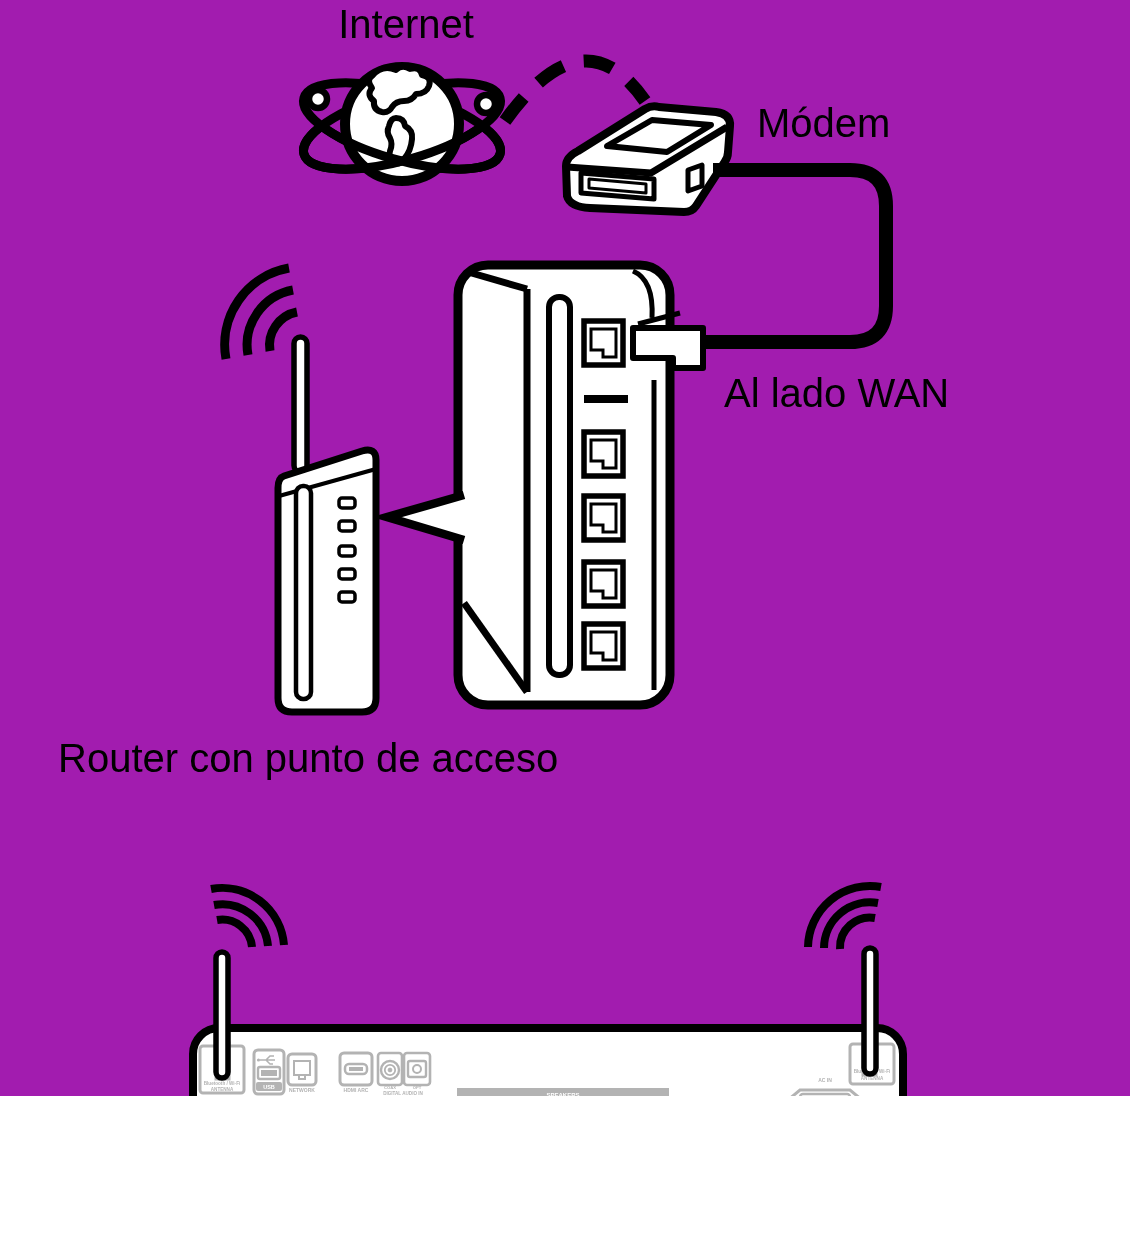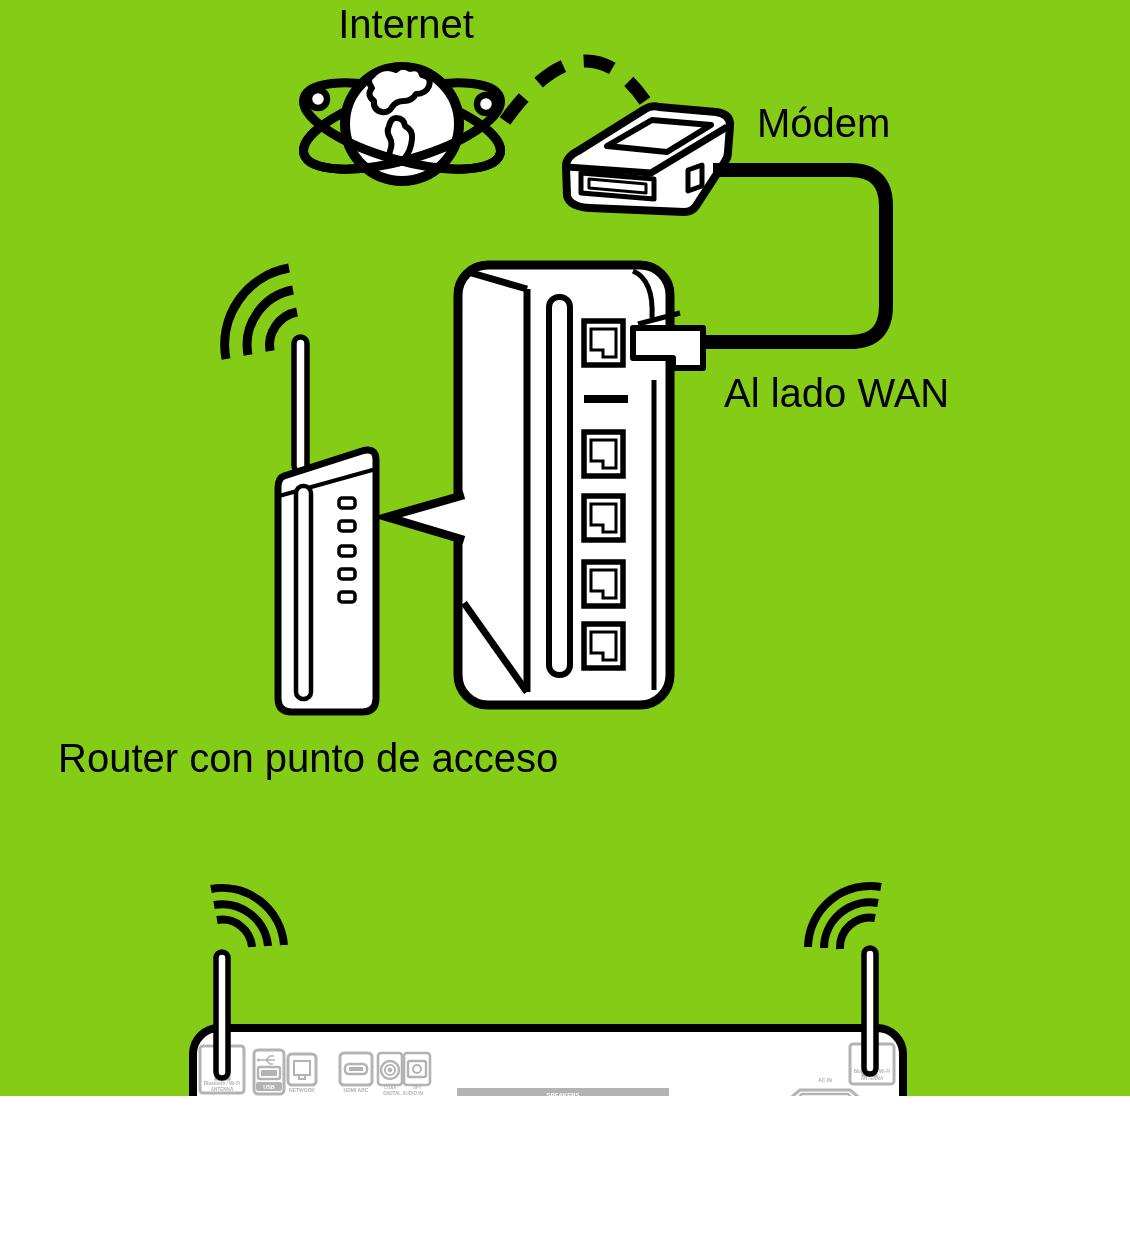--- a/index.html
+++ b/index.html
@@ -1,16 +1,16 @@
 <!DOCTYPE html>
 <html><head>
 <meta charset="utf-8">
 <style>
   html,body{margin:0;padding:0;background:#ffffff;}
-  .stage{position:relative;width:1130px;height:1096px;background:#84cc16;overflow:hidden;}
+  .stage{position:relative;width:1130px;height:1096px;background:#a21caf;overflow:hidden;}
   svg{display:block;}
   text{font-family:"Liberation Sans","DejaVu Sans",sans-serif;}
   .big-label{font-size:40px;fill:#000;}
   .tiny{fill:#b3b3b3;font-weight:bold;} .t5{font-size:5px;} .t45{font-size:4.6px;} .t4{font-size:4.2px;}
 </style>
 </head>
 <body>
 
 <div class="stage">
 <svg width="1130" height="1238" viewBox="0 0 1130 1238">

